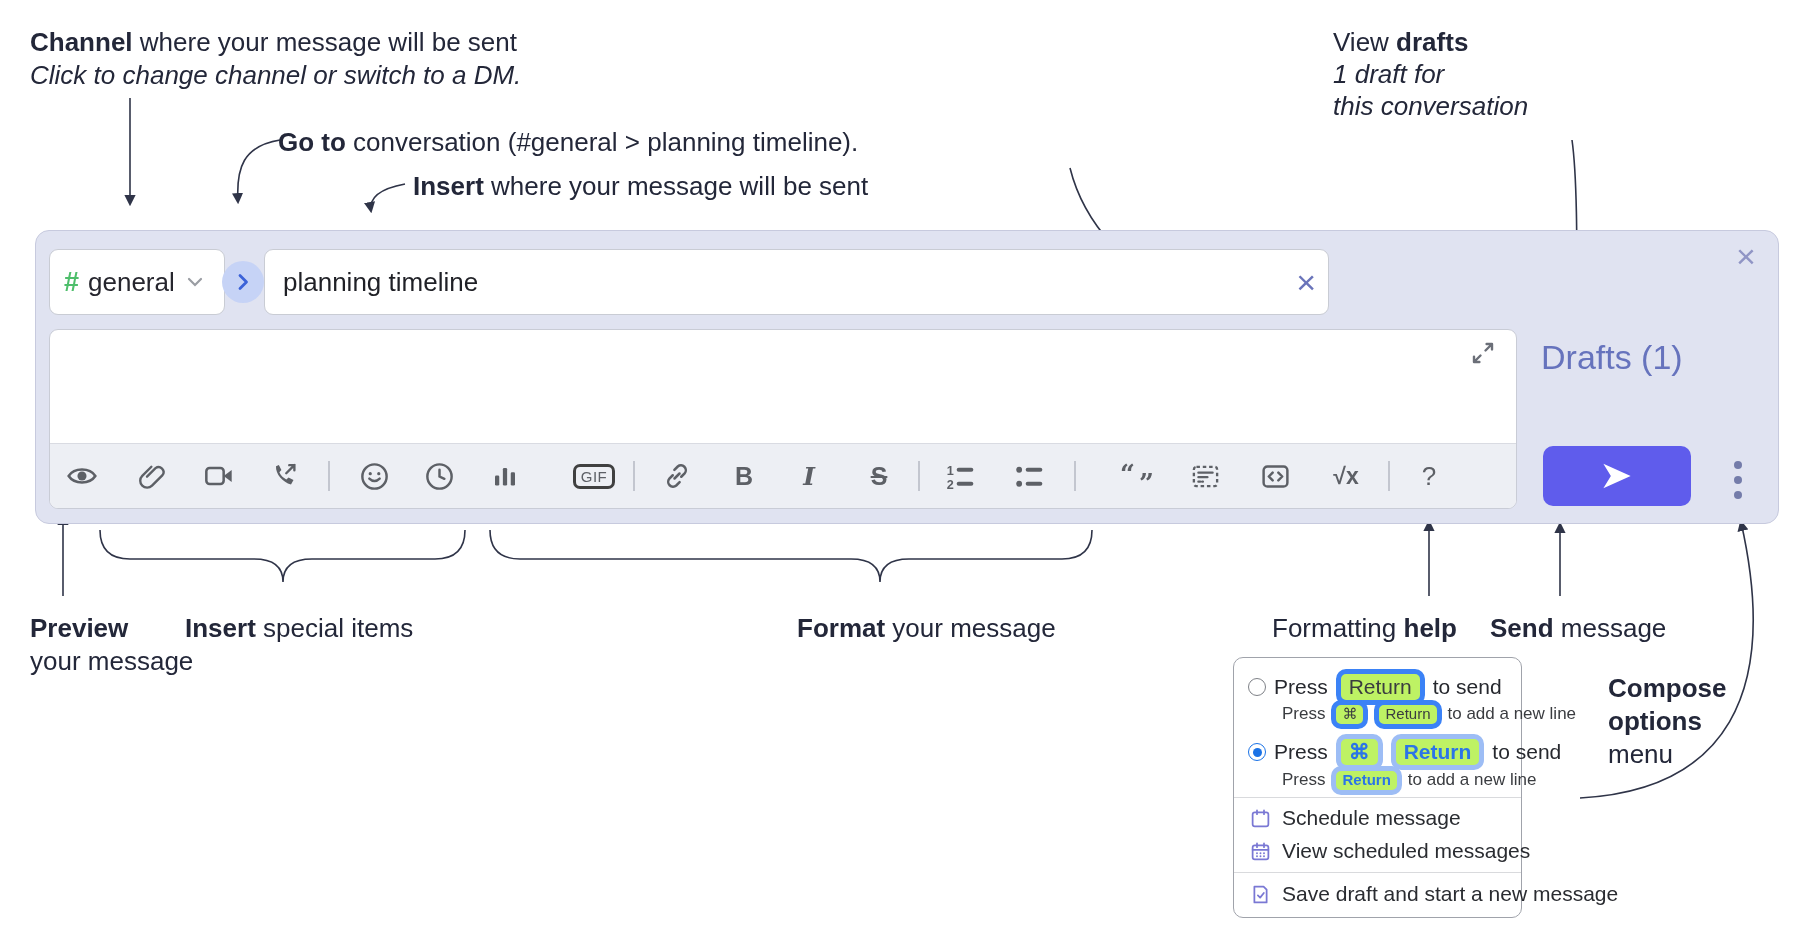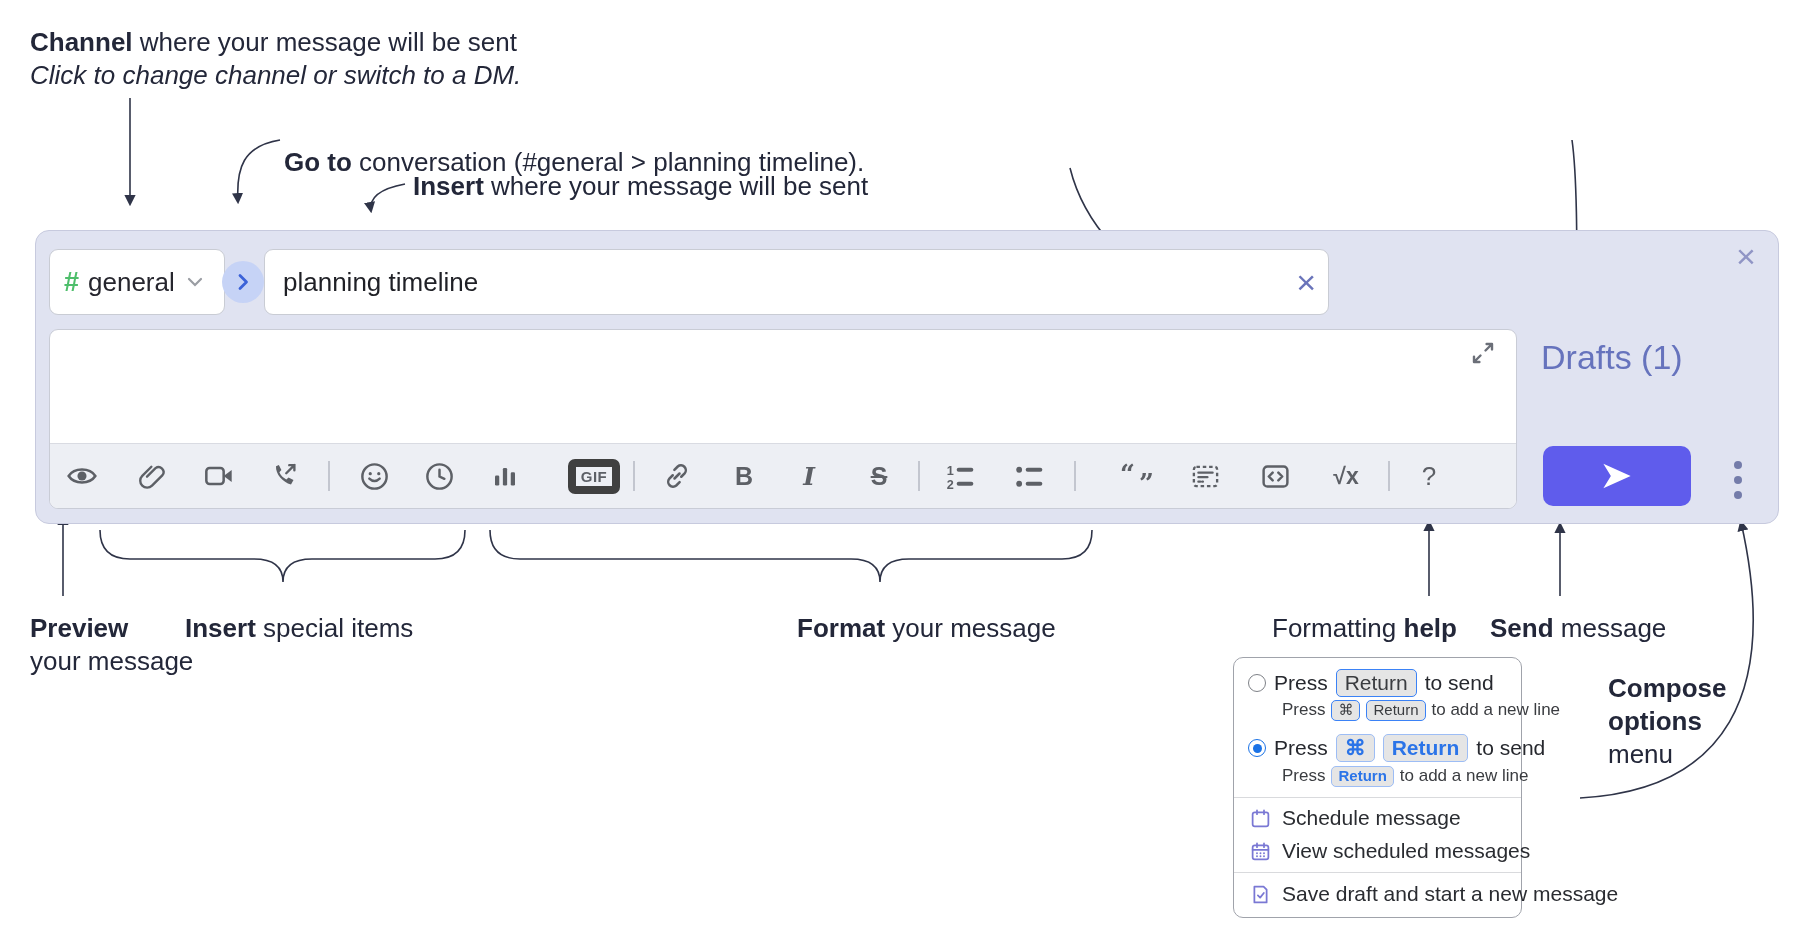--- a/index.html
+++ b/index.html
@@ -32,41 +32,41 @@
   .msg-panel textarea{position:absolute;left:14px;top:12px;width:1380px;height:90px;border:none;outline:none;
              resize:none;background:transparent;font:26px "Liberation Sans",sans-serif;color:#1f2026;}
   .msg-panel textarea::placeholder{color:#8e9095;}
   .expand-ic{position:absolute;left:1420px;top:10px;width:26px;height:26px;cursor:pointer;}
   .strip{position:absolute;left:0;right:0;bottom:0;height:64px;background:#edeff4;
          border-top:1px solid #d9dbe2;border-radius:0 0 8px 8px;}
   .tbi{position:absolute;top:50%;transform:translateY(-50%);width:36px;height:36px;display:flex;
        align-items:center;justify-content:center;cursor:pointer;color:#5d6066;}
   .tdiv{position:absolute;top:50%;transform:translateY(-50%);width:2px;height:30px;background:#c3c6cf;}
   .txt-ic{font-size:25px;color:#5d6066;}
-  .gif-box{border:8px solid #404040;border-radius:7px;padding:1px 5px;font-size:15px;font-weight:700;
+  .gif-box{border:3px solid #404040;border-radius:7px;padding:1px 5px;font-size:15px;font-weight:400;
            letter-spacing:.5px;color:#5d6066;}
   .quote-ic{font-family:"DejaVu Serif",serif;font-weight:700;color:#5d6066;font-size:26px;line-height:10px;position:relative;width:34px;height:30px;}
   .q1{position:absolute;left:0;top:8px;}
   .q2{position:absolute;right:0;top:17px;}
   .math-ic{font-size:23px;color:#5d6066;font-weight:600;}
   
   .drafts-link{position:absolute;left:1505px;top:107px;font-size:34px;color:#6673bd;cursor:pointer;}
   .send-btn{position:absolute;left:1507px;top:215px;width:148px;height:60px;border-radius:10px;
             background:#5f5cec;display:flex;align-items:center;justify-content:center;cursor:pointer;border:none;}
   .dots{position:absolute;left:1698px;top:230px;width:8px;cursor:pointer;}
   .dots span{display:block;width:8px;height:8px;border-radius:50%;background:#747caa;margin-bottom:7px;}
   
   .popup{position:absolute;left:1233px;top:657px;width:289px;height:261px;background:#fff;
          border:1.5px solid #a0a3ab;border-radius:10px;box-sizing:border-box;}
   .prow{position:absolute;left:14px;right:10px;display:flex;align-items:center;gap:8px;
         font-size:21px;color:#26282e;white-space:nowrap;cursor:pointer;}
   .psub{position:absolute;left:48px;display:flex;align-items:center;gap:6px;font-size:17px;
         color:#3a3c40;white-space:nowrap;}
-  .kbd{display:inline-block;border:1px solid #3b82f6;border-radius:5px;padding:0 8px;line-height:1.25;
-       background:#e5e5e5;color:#3a3c40;}
+  .kbd{display:inline-block;border:5px solid #3b82f6;border-radius:10px;padding:0 8px;line-height:1.25;
+       background:#bef264;color:#3a3c40;}
   .kbd.small{font-size:15px;padding:0 6px;}
   .kbd.blue{color:#2b74e8;border-color:#9dbdf5;font-weight:600;}
   .radio{width:18px;height:18px;border-radius:50%;border:1.5px solid #7e8187;box-sizing:border-box;flex:none;}
   .radio.sel{border-color:#1a72e6;display:flex;align-items:center;justify-content:center;}
   .radio.sel i{display:block;width:9px;height:9px;border-radius:50%;background:#1a72e6;}
   .pdiv{position:absolute;left:0;right:0;height:1px;background:#d9dadd;}
   .mrow{position:absolute;left:16px;display:flex;align-items:center;gap:11px;font-size:21px;
         color:#2a2c31;white-space:nowrap;cursor:pointer;}
   svg{display:block;}
 </style>
@@ -94,29 +94,34 @@
       <path d="M100,530 Q100,559 130,559 L254,559 Q283,559 283,582 Q283,559 312,559 L435,559 Q465,559 465,530"></path>
       <path d="M490,530 Q490,559 520,559 L851,559 Q880,559 880,582 Q880,559 909,559 L1062,559 Q1092,559 1092,530"></path>
     </g>
   </svg>
 
   <div class="abs ann" style="left:30px;top:26px;">
     <div><span class="b">Channel</span><span> where your message will be sent</span></div>
     <div class="it">Click to change channel or switch to a DM.</div>
   </div>
 
-  <div class="abs ann" style="left:284px;top:126px;margin-top:20px;">
+  <div class="abs ann" style="left:278px;top:126px;">
     <span class="b">Go to</span><span> conversation (#general &gt; planning timeline).</span>
   </div>
 
   <div class="abs ann" style="left:413px;top:170px;">
     <span class="b">Insert</span><span> where your message will be sent</span>
   </div>
 
 
+  <div class="abs ann" style="left:1333px;top:26px;line-height:32px;">
+    <div><span>View </span><span class="b">drafts</span></div>
+    <div class="it">1 draft for</div>
+    <div class="it">this conversation</div>
+  </div>
 
   <div class="compose">
 
     <div class="pill chan-pill">
       <span class="hash">#</span>
       <span class="chan-name">general</span>
       <svg width="16" height="10" viewBox="0 0 16 10">
         <path d="M2 2 L8 8 L14 2" stroke="#9a9da3" stroke-width="2.2" fill="none" stroke-linecap="round"></path>
       </svg>
     </div>

